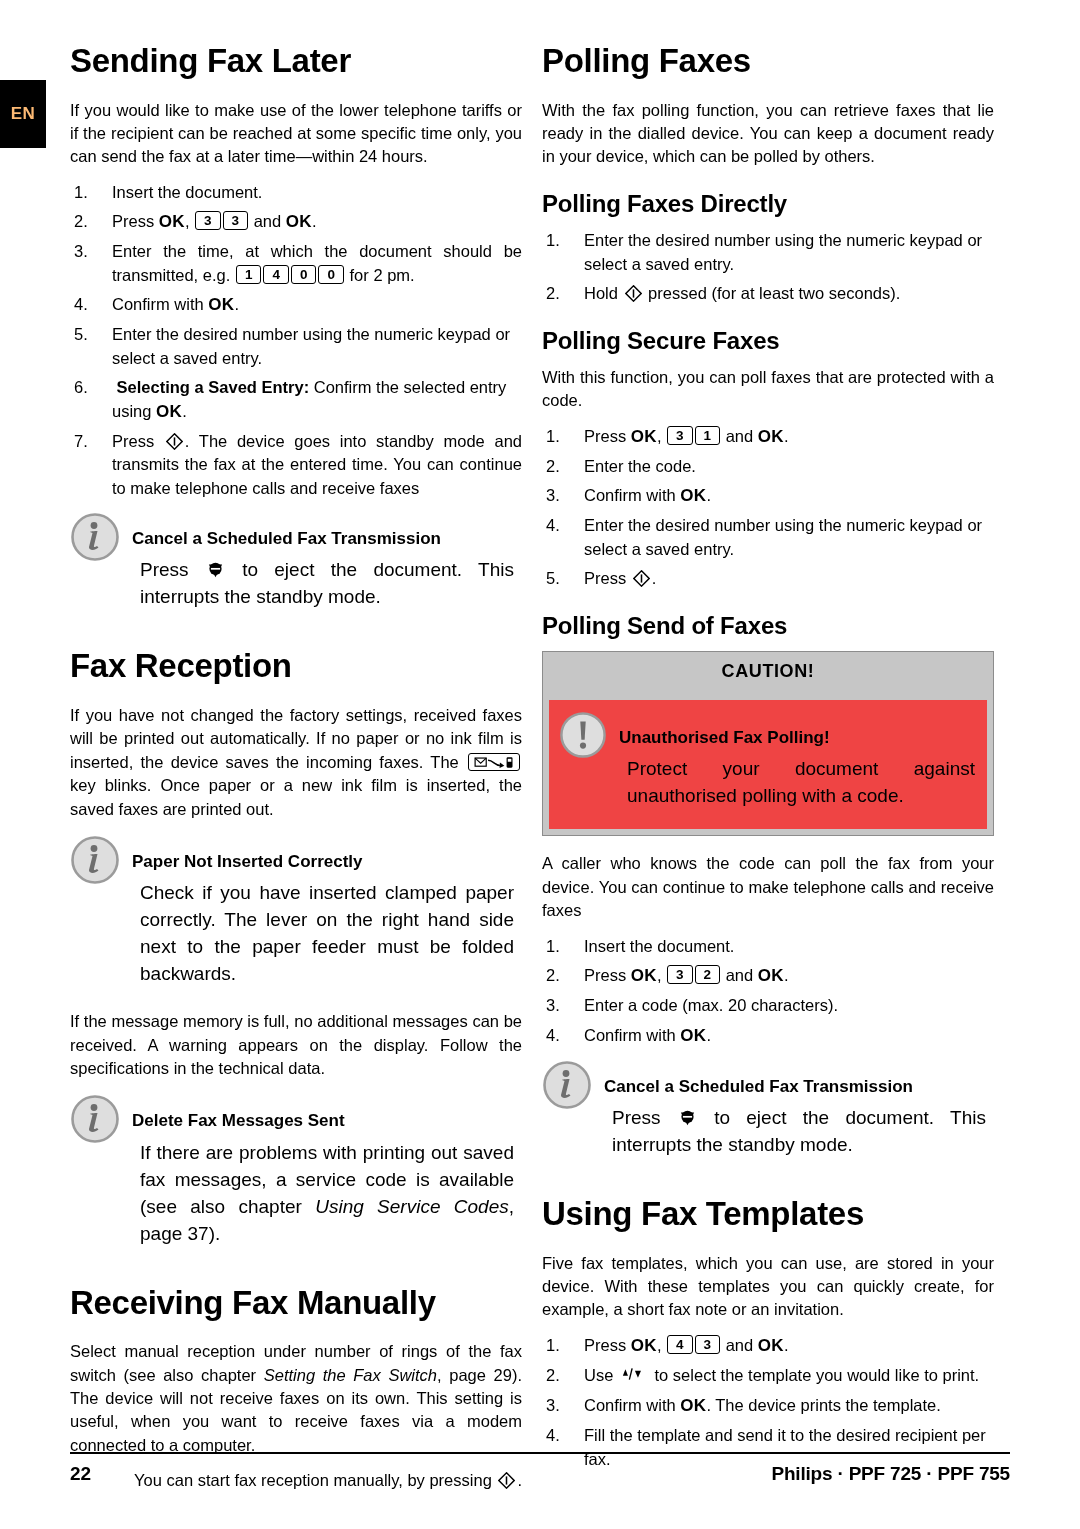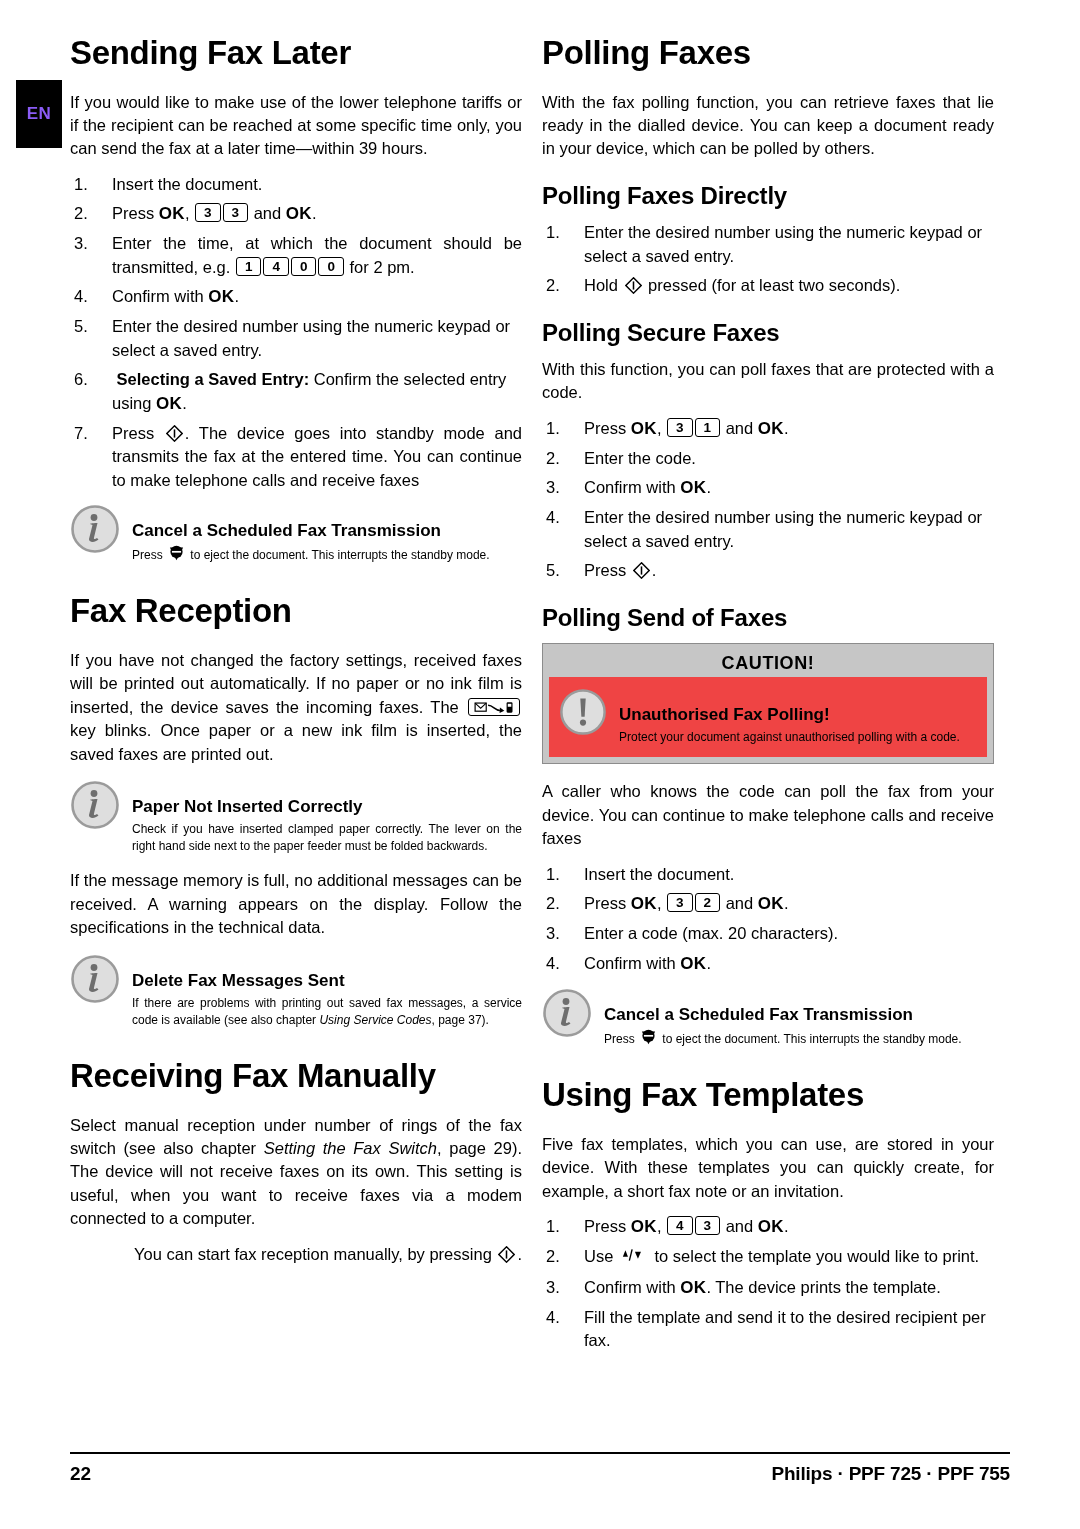--- a/index.html
+++ b/index.html
@@ -9,30 +9,30 @@
     background:#ffffff;
     font-family:"Liberation Sans", sans-serif;
     color:#000;
     position:relative;
     overflow:hidden;
   }
   .page { position:absolute; inset:0; }
 
   
   .lang-tab{
-    position:absolute; left:16px; top:80px;
+    position:absolute; left:0; top:80px;
     width:46px; height:68px;
-    background:#000; color:#8b5cf6;
+    background:#000; color:#fdba74;
     display:flex; align-items:center; justify-content:center;
     font-size:17px; font-weight:bold; letter-spacing:.5px;
   }
 
   
   .cols{
-    position:absolute; left:70px; top:36px;
+    position:absolute; left:70px; top:44px;
     width:940px; height:1380px;
     display:flex; gap:20px;
   }
   .col{ width:452px; }
 
   
   h1.h-main{
     font-size:33px; font-weight:bold; margin:0 0 20px 0;
     letter-spacing:-0.3px; line-height:1.05;
   }
@@ -84,30 +84,30 @@
 
   
   .note{
     display:flex; gap:12px; margin:6px 0 14px 0; align-items:flex-start;
   }
   .note .icon{ flex:0 0 auto; padding-top:2px; }
   .note .body-wrap{ flex:1 1 auto; }
   .note-title{
     font-size:17px; font-weight:bold; margin:18px 0 4px 0; line-height:1.25;
   }
-  .note-text{ font-size:12px; line-height:1.42; margin:0; text-align:justify; }
+  .note-text{ font-size:19px; line-height:1.42; margin:8px; text-align:justify; }
 
   
   .caution{
     border:1px solid #8c8c8c; background:#c6c6c6;
     padding:6px 6px 6px 6px; margin:8px 0 16px 0;
   }
   .caution-head{
     text-align:center; font-size:18px; font-weight:bold;
-    letter-spacing:.6px; padding:3px 0 3px 0;
+    letter-spacing:.6px; padding:3px 0 18px 0;
   }
   .caution-inner{ background:#ef4444; padding:9px 4px 11px 10px; }
 
   
   .footer{
     position:absolute; left:70px; right:70px; bottom:44px;
   }
   .footer .rule{ border-top:2.2px solid #000; margin-bottom:9px; }
   .footer .row{ display:flex; justify-content:space-between; align-items:baseline; }
   .footer .pg{ font-size:19px; font-weight:bold; font-family:"Liberation Sans Narrow","Liberation Sans",sans-serif; }
@@ -122,21 +122,21 @@
   <div class="lang-tab">
     <span>EN</span>
   </div>
 
   <div class="cols">
 
     <div class="col">
 
       <h1 class="h-main">Sending Fax Later</h1>
 
-      <p class="body">If you would like to make use of the lower telephone tariffs or if the recipient can be reached at some specific time only, you can send the fax at a later time—within 39 hours.</p>
+      <p class="body">If you would like to make use of the lower telephone tariffs or if the recipient can be reached at some specific time only, you can send the fax at a later time—within 24 hours.</p>
 
       <ol class="steps">
         <li class="nojust">
           <span>Insert the document.</span>
         </li>
         <li class="nojust">
           <span>Press </span><span class="ok">OK</span><span>, </span><span class="key">3</span><span class="key">3</span><span> and </span><span class="ok">OK</span><span>.</span>
         </li>
         <li>
           <span>Enter the time, at which the document should be transmitted, e.g. </span><span class="key">1</span><span class="key">4</span><span class="key">0</span><span class="key">0</span><span> for 2 pm.</span>

